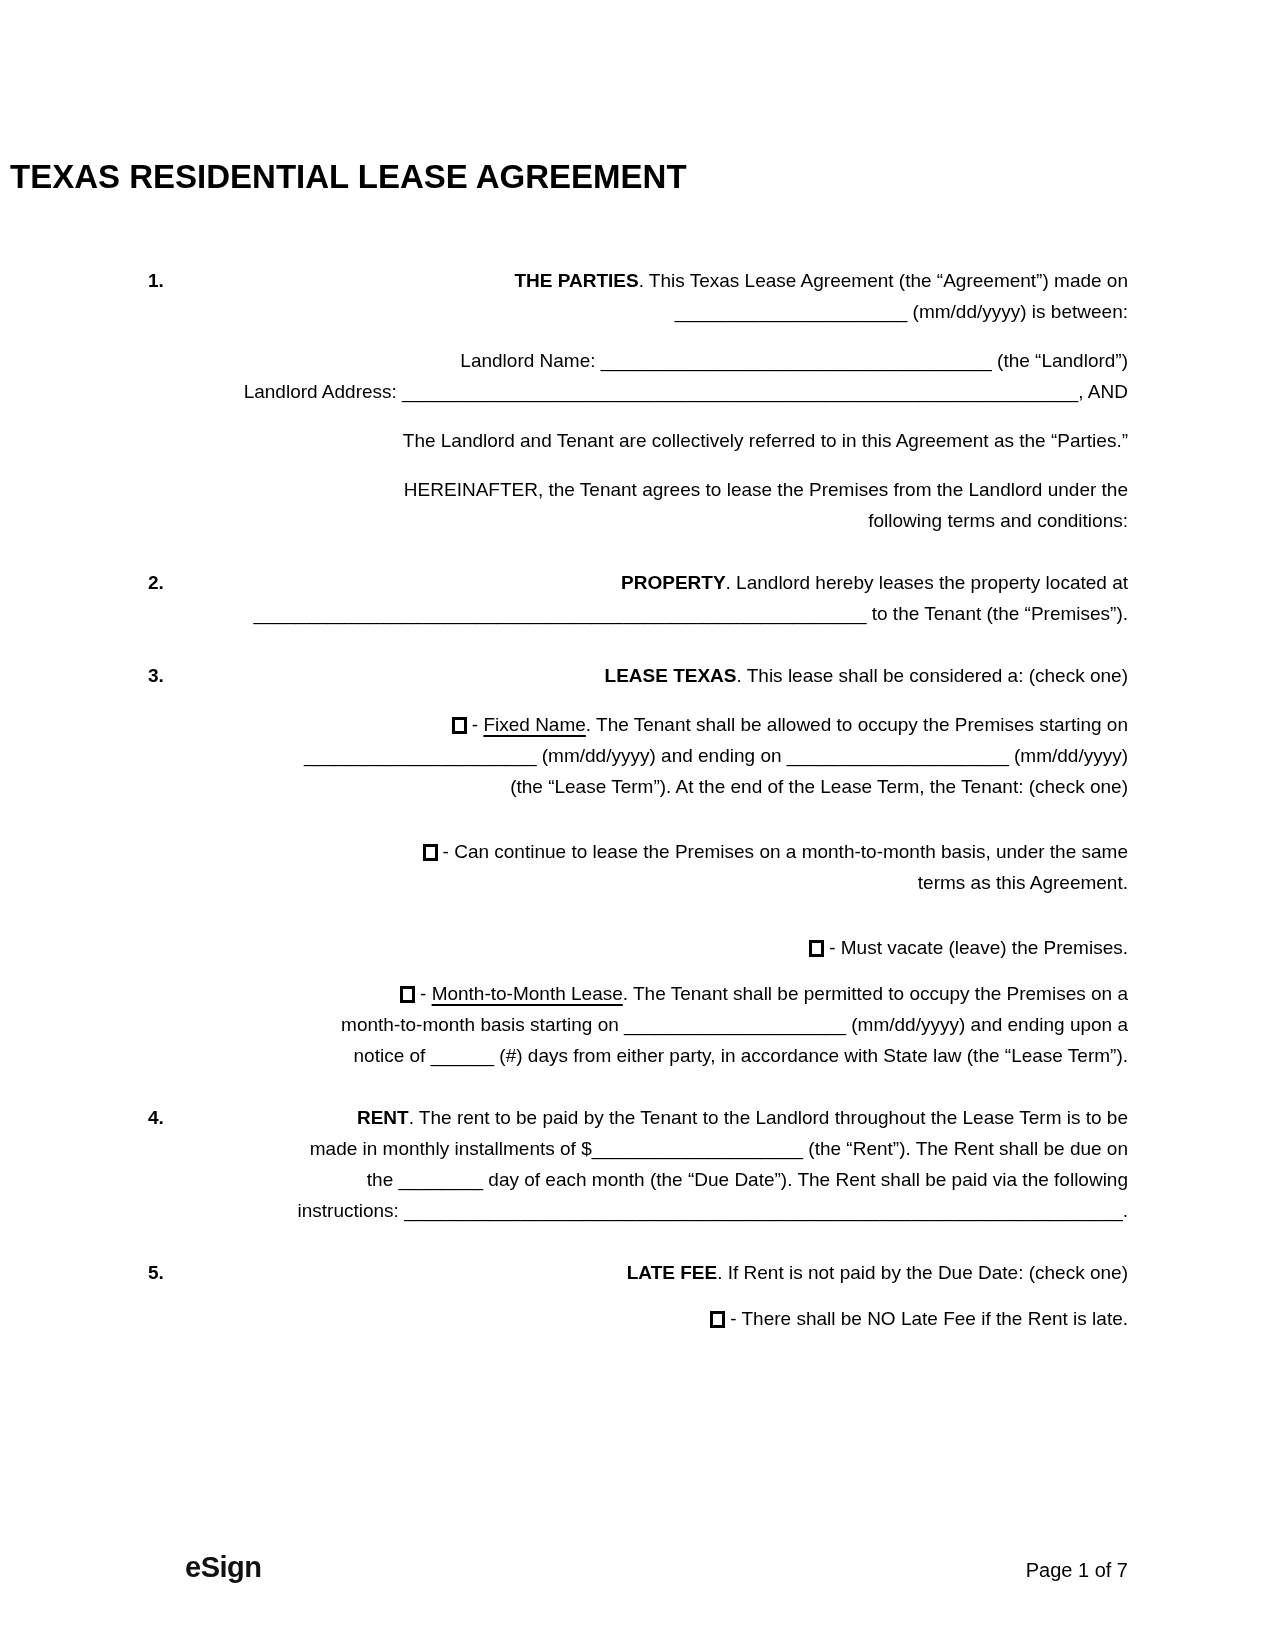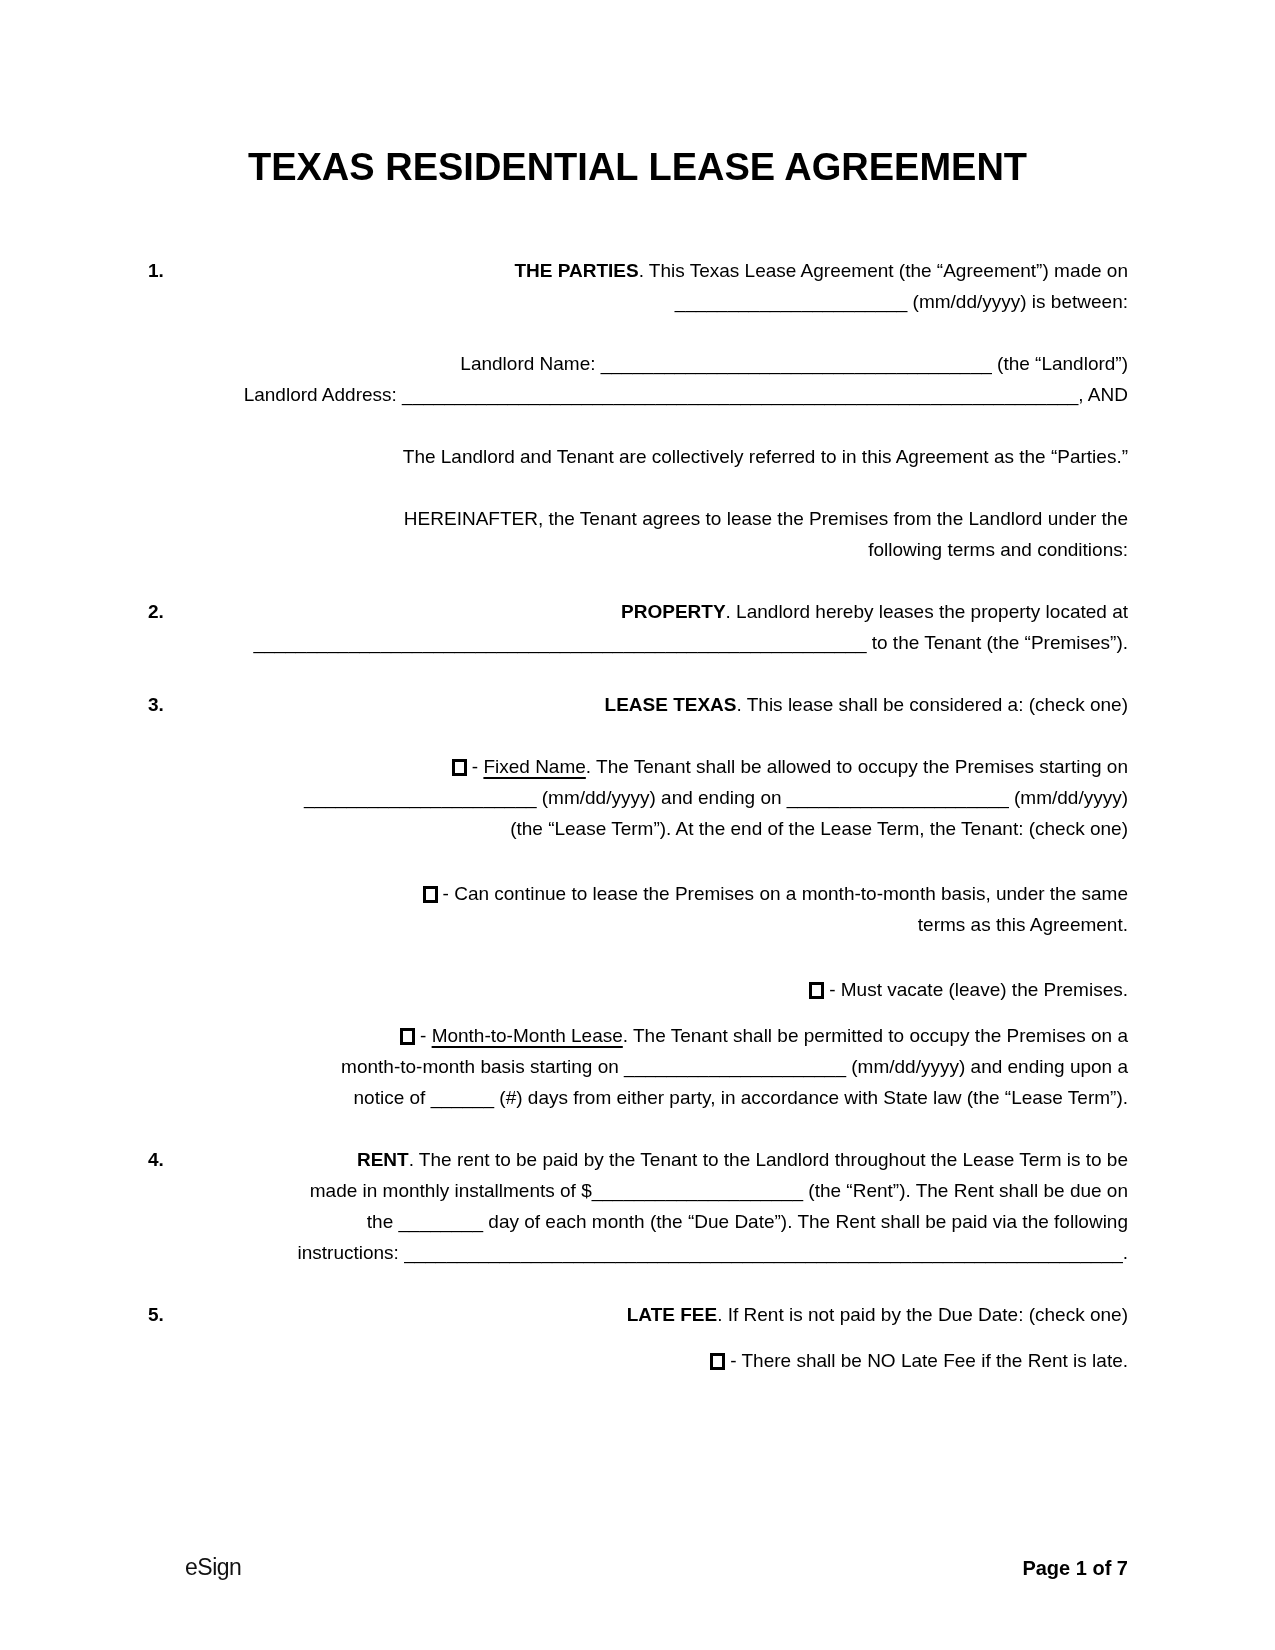--- a/index.html
+++ b/index.html
@@ -6,46 +6,45 @@
   html,body { margin:0; padding:0; background:#ffffff; }
   .page {
     position:relative;
     width:1275px; height:1650px;
     background:#ffffff; color:#000000;
     font-family:"Liberation Sans", sans-serif;
     font-size:19px; line-height:31px;
     overflow:hidden;
   }
   .title {
-    margin:0; padding-top:147px;
-    text-align:center;
-    font-size:38px; line-height:40px; font-weight:700;
+    margin:10px; padding-top:147px;
+    font-size:33px; line-height:40px; font-weight:700;
   }
   .content { margin:68px 147px 0 148px; }
   .sec { display:flex; margin-top:31px; }
   .sec.first { margin-top:0; }
   .num { width:37px; flex:none; font-weight:700; }
   .sbody { flex:1; min-width:0; }
   .para, .check { white-space:pre-wrap;text-align:right; }
-  .gap { margin-top:31px; }
+  .gap { margin-top:18px; }
   .gap-sm { margin-top:15px; }
   .sub { margin-left:37px;margin-top:34px; }
   .b { font-weight:700; }
   .ul { text-decoration:underline; text-decoration-thickness:2px; text-underline-offset:4px; }
   .cb {
     display:inline-block; width:15px; height:17px;
     border:3px solid #000; background:#fff;
     margin-right:5px; vertical-align:-3px;
   }
   .footer {
     position:absolute; left:185px; right:147px; top:1552px;
     display:flex; justify-content:space-between; align-items:baseline;
   }
-  .brand { font-weight:400; font-size:23px; letter-spacing:-0.5px; color:#111; }
-  .pageno { font-size:20px;font-weight:bold; }
+  .brand { font-weight:700; font-size:29px; letter-spacing:-0.5px; color:#111; }
+  .pageno { font-size:20px; }
 </style>
 </head>
 <body>
 
 <div class="page">
 
   <h1 class="title">TEXAS RESIDENTIAL LEASE AGREEMENT</h1>
 
   <div class="content">
 

